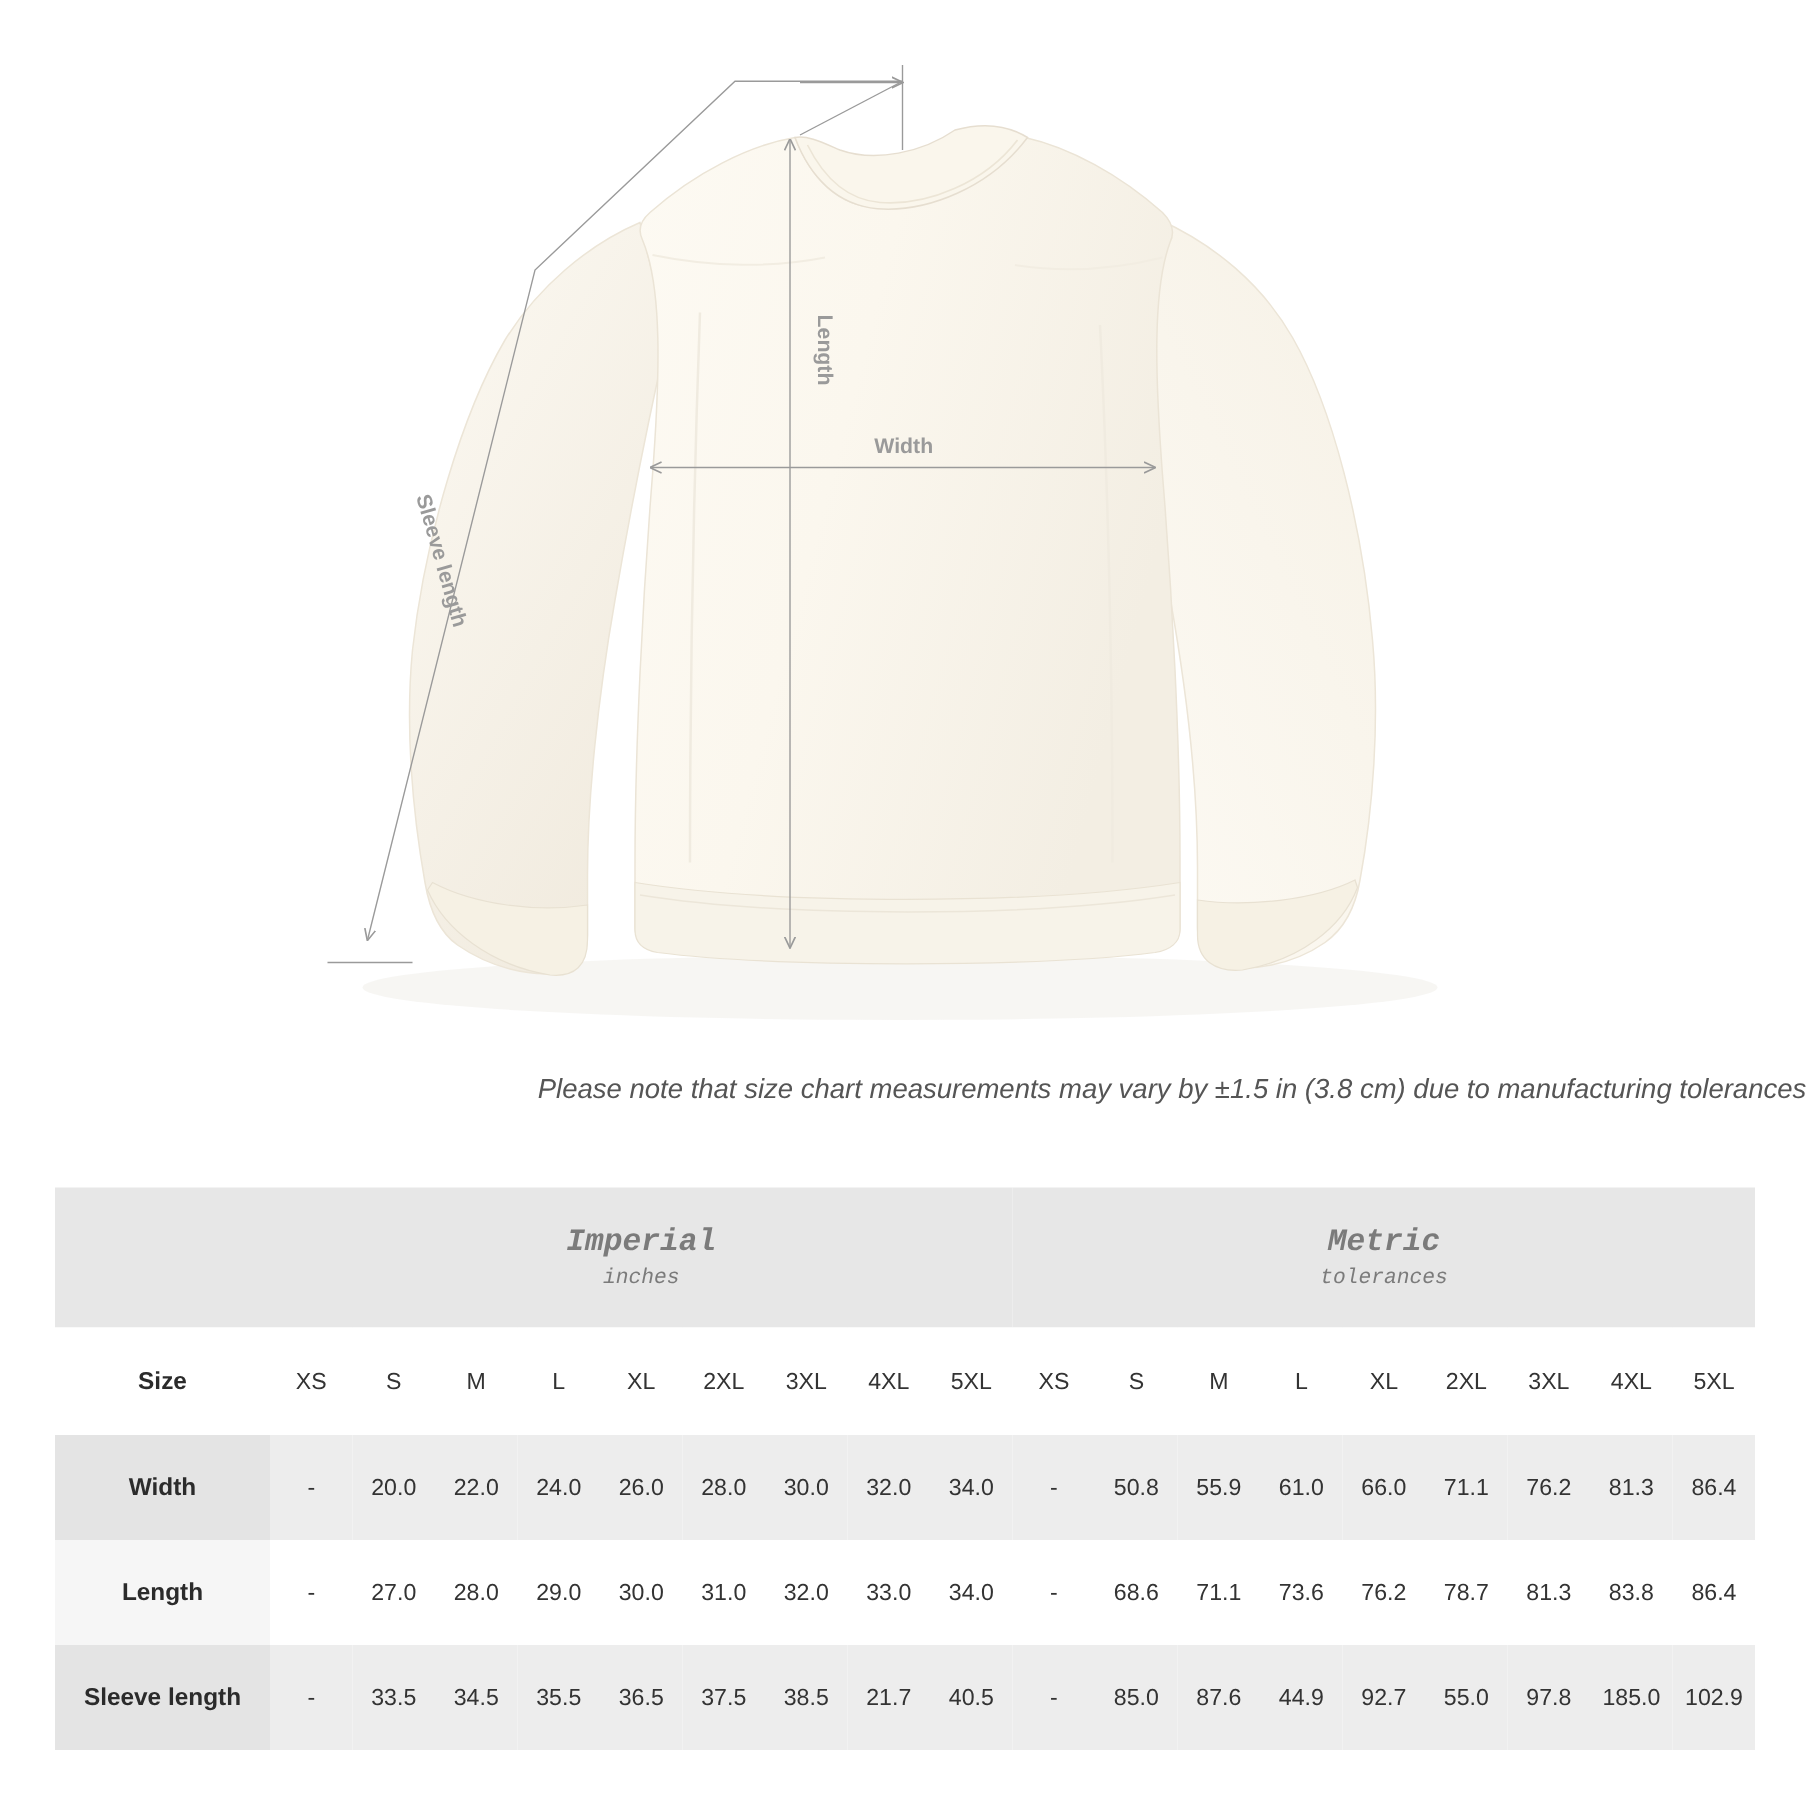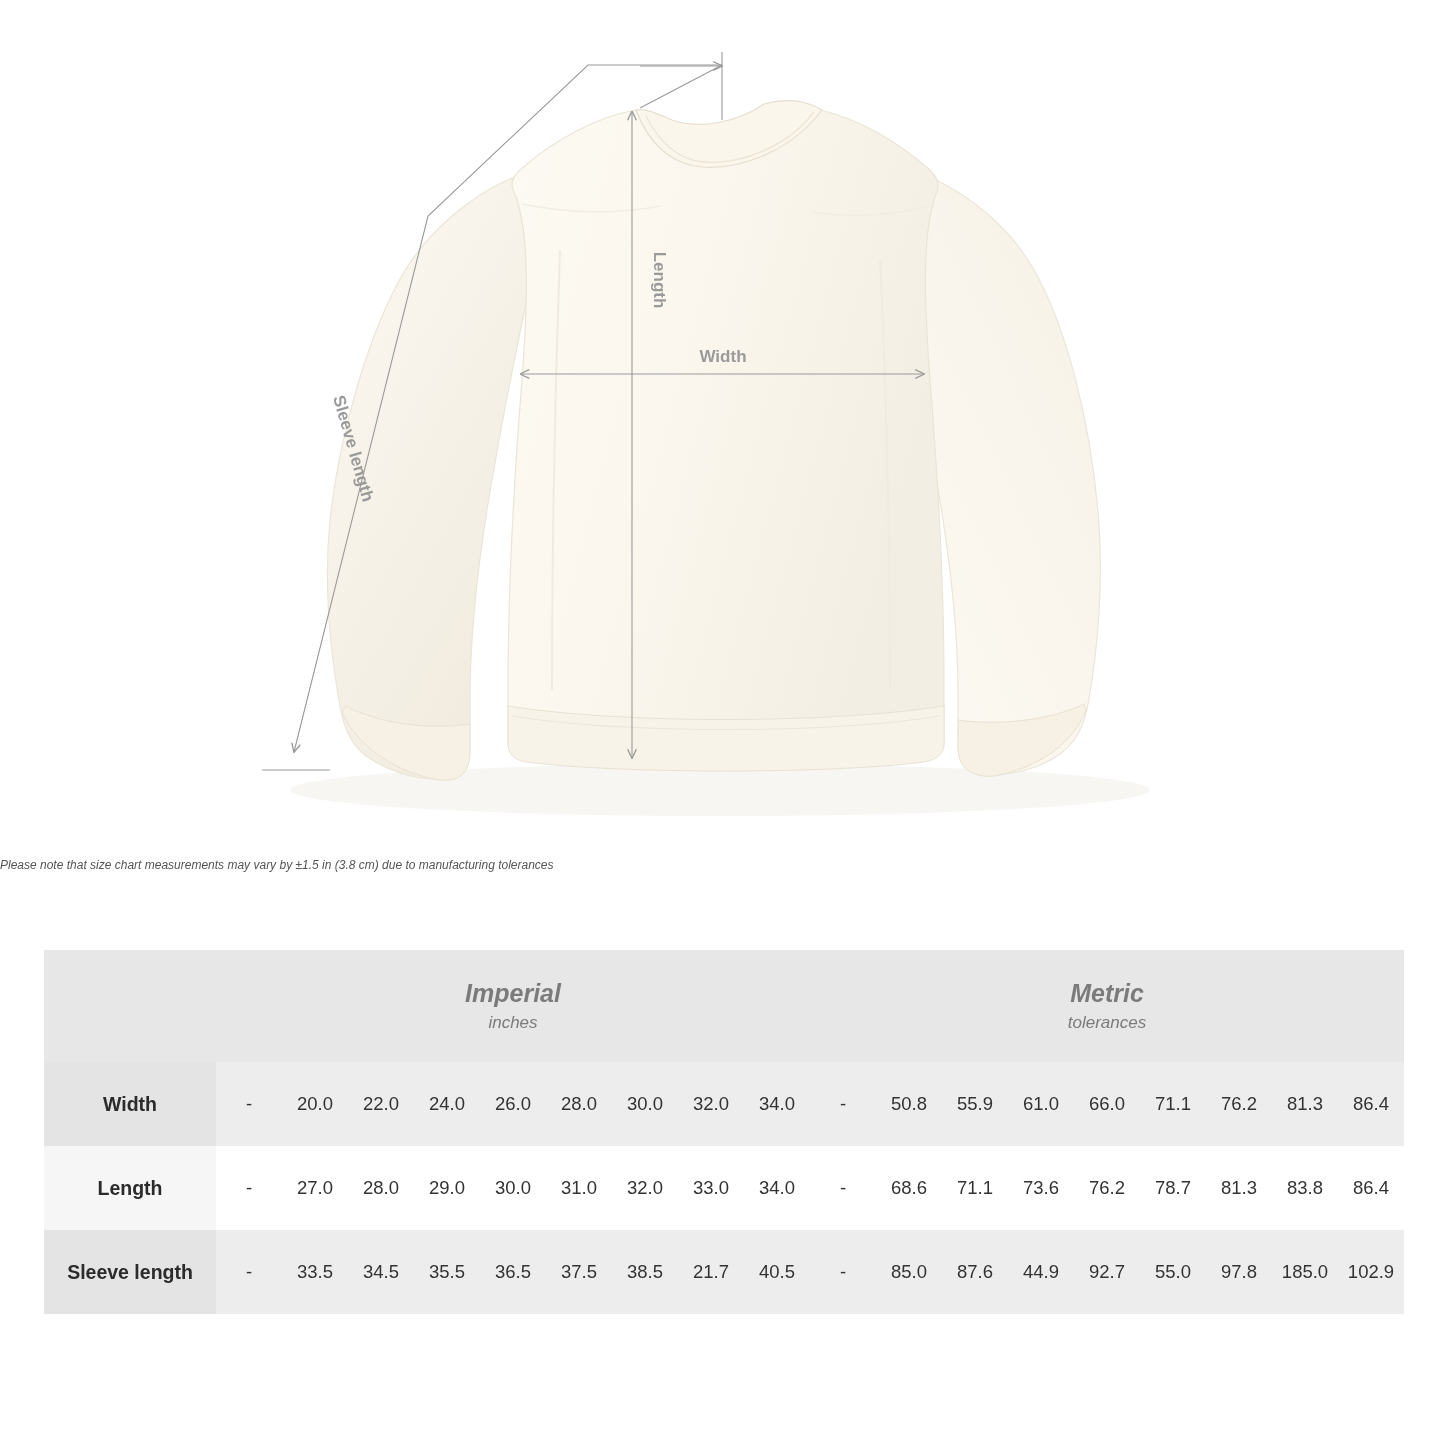--- a/index.html
+++ b/index.html
@@ -36,22 +36,22 @@
   .chart-title {
     text-align: center;
     font-size: 31px;
     font-weight: bold;
     color: #1f1f1f;
     margin: 0;
     padding-top: 10px;
     letter-spacing: 0.2px;
   }
   .chart-note {
-    text-align: left;
-    font-size: 12px;
+    text-align: right;
+    font-size: 22px;
     font-style: italic;
     color: #555555;
     margin: 0;
     padding-top: 18px;
   }
 
   
   .table-wrap {
     position: absolute;
     left: 44px;
@@ -68,20 +68,21 @@
     border: none;
     text-align: center;
     font-size: 18.5px;
     color: #333333;
     font-weight: normal;
   }
   .unit-band td {
     background: #e7e7e7;
     height: 110px;
     vertical-align: middle;
+    font-family: Liberation Mono, monospace;
   }
   .unit-name {
     font-size: 25px;
     font-style: italic;
     font-weight: bold;
     color: #7b7b7b;
     line-height: 1.35;
   }
   .unit-sub {
     font-size: 17px;
@@ -246,20 +247,41 @@
             <td></td>
             <td colspan="9">
               <div class="unit-name">Imperial</div>
               <div class="unit-sub">inches</div>
             </td>
             <td colspan="9">
               <div class="unit-name">Metric</div>
               <div class="unit-sub">tolerances</div>
             </td>
           </tr>
+          <tr class="header-row">
+            <td class="rowlabel">Size</td>
+            <td>XS</td>
+            <td>S</td>
+            <td>M</td>
+            <td>L</td>
+            <td>XL</td>
+            <td>2XL</td>
+            <td>3XL</td>
+            <td>4XL</td>
+            <td>5XL</td>
+            <td>XS</td>
+            <td>S</td>
+            <td>M</td>
+            <td>L</td>
+            <td>XL</td>
+            <td>2XL</td>
+            <td>3XL</td>
+            <td>4XL</td>
+            <td>5XL</td>
+          </tr>
           <tr class="data-row row-odd">
             <td class="rowlabel">Width</td>
             <td>-</td>
             <td>20.0</td>
             <td>22.0</td>
             <td>24.0</td>
             <td>26.0</td>
             <td>28.0</td>
             <td>30.0</td>
             <td>32.0</td>

